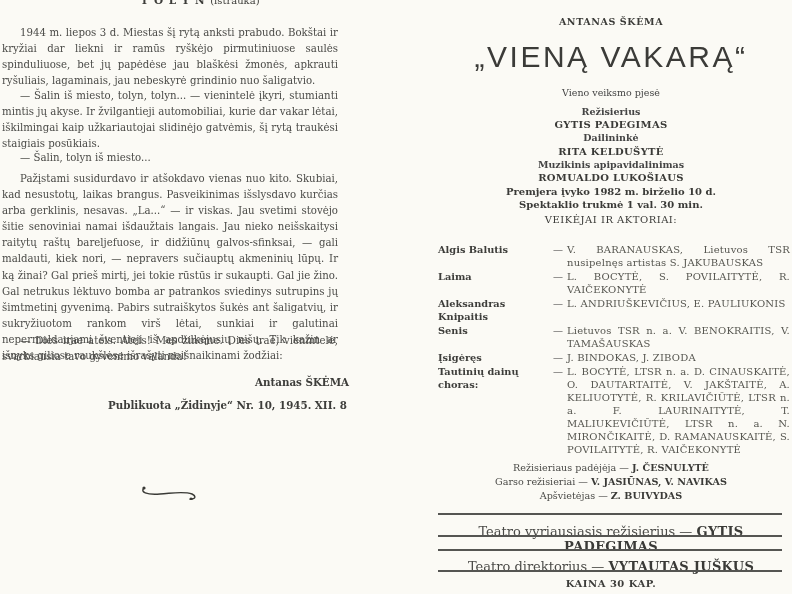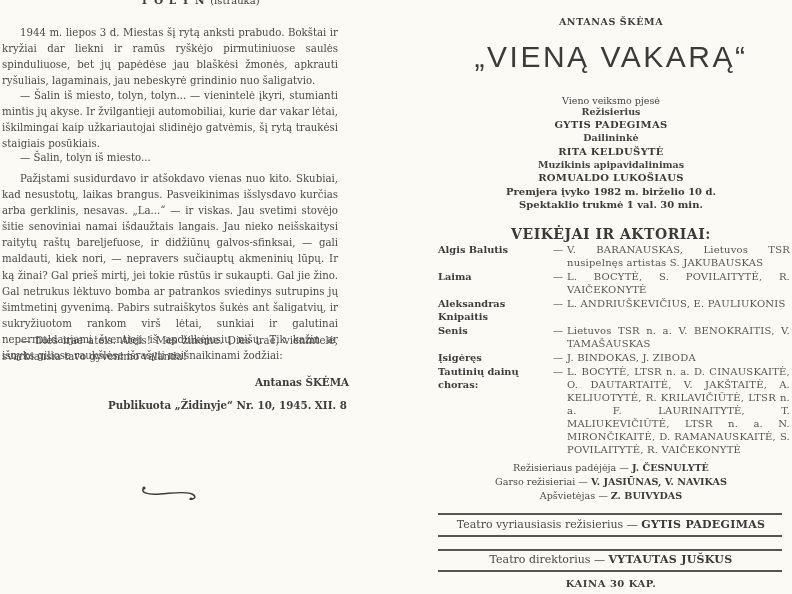--- a/index.html
+++ b/index.html
@@ -20,34 +20,34 @@
   .para { position:absolute; left:2px; width:336px; font-size:10.2px; line-height:16.1px;
     text-align:justify; text-align-last:left; color:#4a4a47; }
   .para .ind { display:inline-block; width:18px; }
   .sig { position:absolute; font-size:10.3px; color:#3d3d3a; font-weight:bold; }
   .flourish { position:absolute; left:140px; top:484px; width:60px; height:16px; }
 
   
   .c { position:absolute; left:0; width:362px; text-align:center; }
   .author { top:16px; font-size:9.5px; font-weight:bold; letter-spacing:0.6px; color:#3c3c39; }
   .play-title { top:40px; font-size:30px; letter-spacing:2.5px; color:#3b3b38; font-family:Liberation Sans, sans-serif; }
-  .play-sub { top:87px; font-size:9.5px; color:#444;margin-top:8px; }
+  .play-sub { top:87px; font-size:9.5px; color:#444; }
   .cr-label { font-size:9.5px; color:#444; font-weight:bold; }
   .cr-name { font-size:10px; color:#3a3a37; font-weight:bold; letter-spacing:0.3px; }
   .prem { font-size:10px; font-weight:bold; color:#3a3a37; }
-  .cast-head { top:226px; font-size:14px; font-weight:bold; letter-spacing:0.5px; color:#3a3a37; }
+  .cast-head { top:214px; font-size:10px; font-weight:normal; letter-spacing:0.5px; color:#3a3a37; }
   .cast { position:absolute; left:8px; top:243px; width:352px; font-size:10px; line-height:13px; }
   .cast-row { display:flex; margin-bottom:1px; }
   .role { width:115px; flex:none; font-weight:bold; color:#3d3d3a; font-size:9.8px; }
   .dash { width:14px; flex:none; text-align:left; color:#555; }
   .actors { flex:1; color:#55554f; text-align:justify; text-align-last:left; letter-spacing:0.2px; padding-right:0px; }
   .crew { font-size:9.6px; color:#4a4a47; }
   .crew b { color:#3a3a37; }
   .rule { position:absolute; left:8px; width:344px; height:1.5px; background:#555552; }
-  .boxline { font-size:11px; color:#4a4a47; }
+  .boxline { font-size:13px; color:#4a4a47;margin-top:6px; }
   .boxline b { color:#3a3a37; letter-spacing:0.3px; }
   .price { font-size:10px; font-weight:bold; letter-spacing:0.5px; color:#3d3d3a; }
 </style>
 </head>
 <body>
 
 <div class="page left">
   <div class="l-title">
     <span>T O L Y N</span>
     <span class="sub">(ištrauka)</span>

